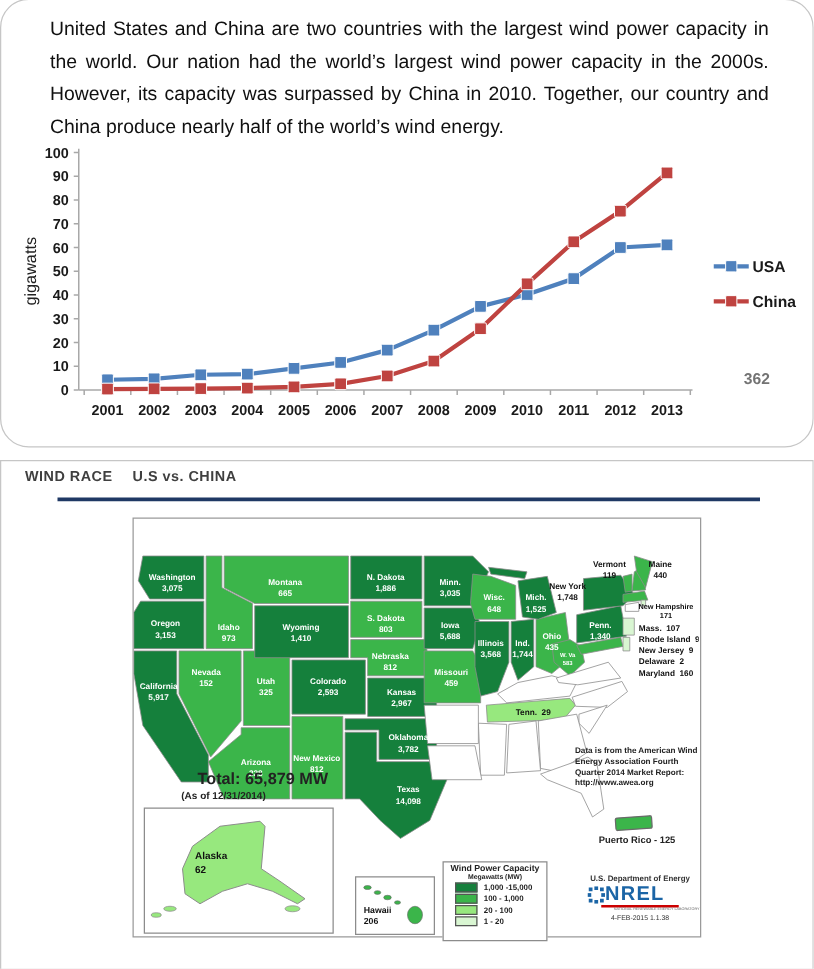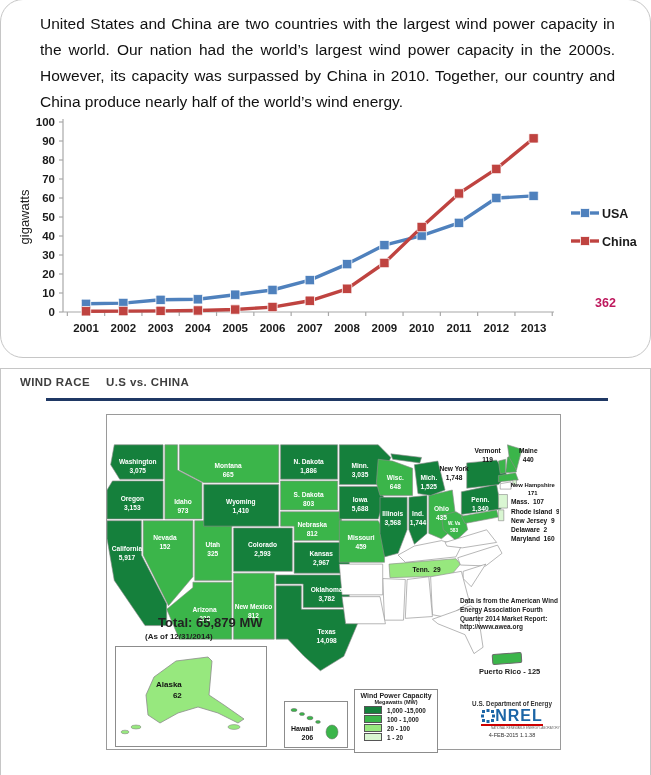--- a/index.html
+++ b/index.html
@@ -4,53 +4,53 @@
 <style>
   html,body{margin:0;padding:0;background:#fff;}
   body{width:651px;height:775px;position:relative;font-family:"Liberation Sans",sans-serif;overflow:hidden;}
   .panel{position:absolute;left:0;width:649px;background:#fff;border:1px solid #c6c6c6;}
   #panel-top{top:-1px;height:357px;border-radius:23px;}
   #panel-bottom{top:368px;height:406px;}
   
   #para{position:absolute;left:39px;top:11px;width:575px;font-size:15.5px;line-height:26px;color:#101010;text-align:justify;}
   
   #chart-wrap{position:absolute;left:0;top:106px;width:651px;height:245px;}
-  #page-num{position:absolute;left:594px;top:296px;font-size:12.5px;color:#be185d;font-weight:600;}
+  #page-num{position:absolute;left:594px;top:296px;font-size:12.5px;color:#737373;font-weight:600;}
   
   #wr-header{position:absolute;left:0;top:7px;width:649px;text-align:left;font-size:11.5px;color:#3f3f3f;font-weight:600;letter-spacing:.4px;margin-left:19px;}
   #wr-header .gap{display:inline-block;width:16px;}
   #wr-rule{position:absolute;left:45px;top:29px;width:562px;height:3px;background:#1f3864;}
   
   #map-box{position:absolute;left:105px;top:45px;width:453px;height:334px;border:1px solid #9a9a9a;background:#fff;}
   #map-title{position:absolute;left:0;top:8px;width:100%;text-align:center;font-size:13.5px;font-weight:600;letter-spacing:1px;color:#3a3a3a;}
   #us-map{position:absolute;left:0px;top:28px;width:452px;height:235px;}
   .sd{fill:#15803c}.sm{fill:#3bb54a}.sl{fill:#97e87e}.sv{fill:#d9f6d2}.sw{fill:#ffffff}
   #us-map polygon{stroke:#8c8c8c;stroke-width:.7;stroke-linejoin:round;}
   #map-total{position:absolute;left:11px;top:200px;font-size:13px;font-weight:700;color:#222;margin-left:40px;}
   #map-total-note{position:absolute;left:11px;top:217px;font-size:8px;font-weight:700;color:#222;margin-left:27px;}
   #map-note{position:absolute;left:353px;top:182px;width:100px;font-size:6.5px;font-weight:700;line-height:1.35;color:#222;}
   .inset{position:absolute;border:1px solid #8c8c8c;background:#fff;}
   #ak-box{left:8px;top:231px;width:150px;height:99px;}
   #hi-box{left:177px;top:286px;width:62px;height:45px;}
-  #ak-label,#hi-label{position:absolute;text-align:right;color:#111;font-weight:600;}
+  #ak-label,#hi-label{position:absolute;text-align:left;color:#111;font-weight:600;}
   #ak-label{left:40px;top:32px;font-size:8px;line-height:11px;}
   #hi-label{left:6px;top:22px;font-size:7px;line-height:9px;}
   #pr-shape{position:absolute;left:385px;top:238px;width:28px;height:9px;background:#3bb54a;border:1px solid #6a6a6a;border-radius:2px;transform:rotate(-4deg);}
   #pr-label{position:absolute;left:372px;top:252px;font-size:7.5px;color:#222;font-weight:600;}
   
   #wpc-legend{position:absolute;left:247px;top:274px;width:82px;height:58px;border:1px solid #8c8c8c;background:#fff;padding:2px 0;}
   #wpc-legend .lt{width:100%;text-align:center;font-size:7px;font-weight:700;color:#222;}
   #wpc-legend .ls{width:100%;text-align:center;font-size:5.5px;font-weight:700;color:#222;margin-bottom:1px;}
   .wpc-row{display:flex;align-items:center;margin:1px 0 0 9px;}
   .wpc-row .sw-box{width:16px;height:6px;border:1px solid #555;margin-right:5px;}
   .wpc-row .sw-lab{font-size:6.3px;font-weight:700;color:#222;}
   
   #nrel{position:absolute;left:363px;top:285px;width:84px;text-align:center;}
   #nrel .doe{font-size:6.3px;font-weight:700;color:#333;}
-  #nrel .logo-row{display:flex;align-items:center;justify-content:center;margin-top:1px;}
+  #nrel .logo-row{display:flex;align-items:center;margin-top:1px;}
   #nrel .logo-txt{font-size:16px;font-weight:700;color:#1b65a6;letter-spacing:1px;line-height:15px;}
   #nrel .redline{width:62px;height:1.5px;background:#c00;margin:1px auto 0;}
   #nrel .sub{font-size:6px;transform:scale(.5);transform-origin:center top;color:#666;white-space:nowrap;}
   #nrel .datecode{font-size:5.5px;color:#333;margin-top:0px;}
   
   #source-line{position:absolute;left:335px;top:378px;font-size:15px;font-style:italic;font-weight:700;}
   #source-label{color:#1a1a2e;margin-right:10px;}
   #source-link{color:#2456d6;text-decoration:underline;}
 </style>
 </head>

